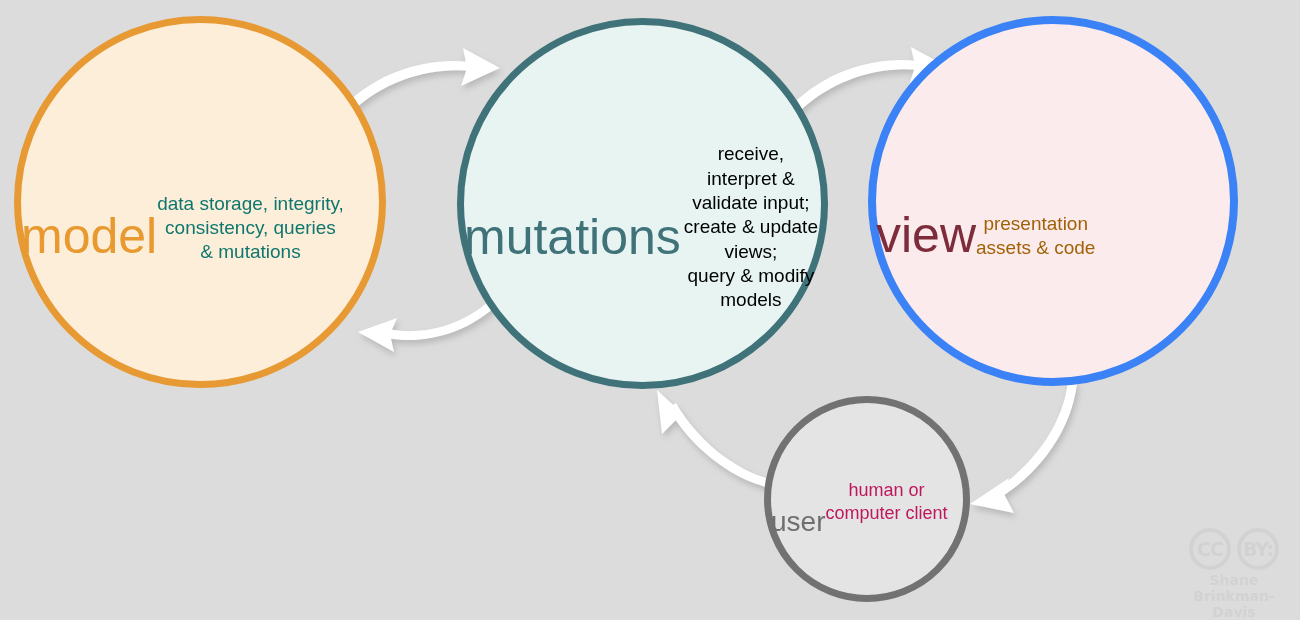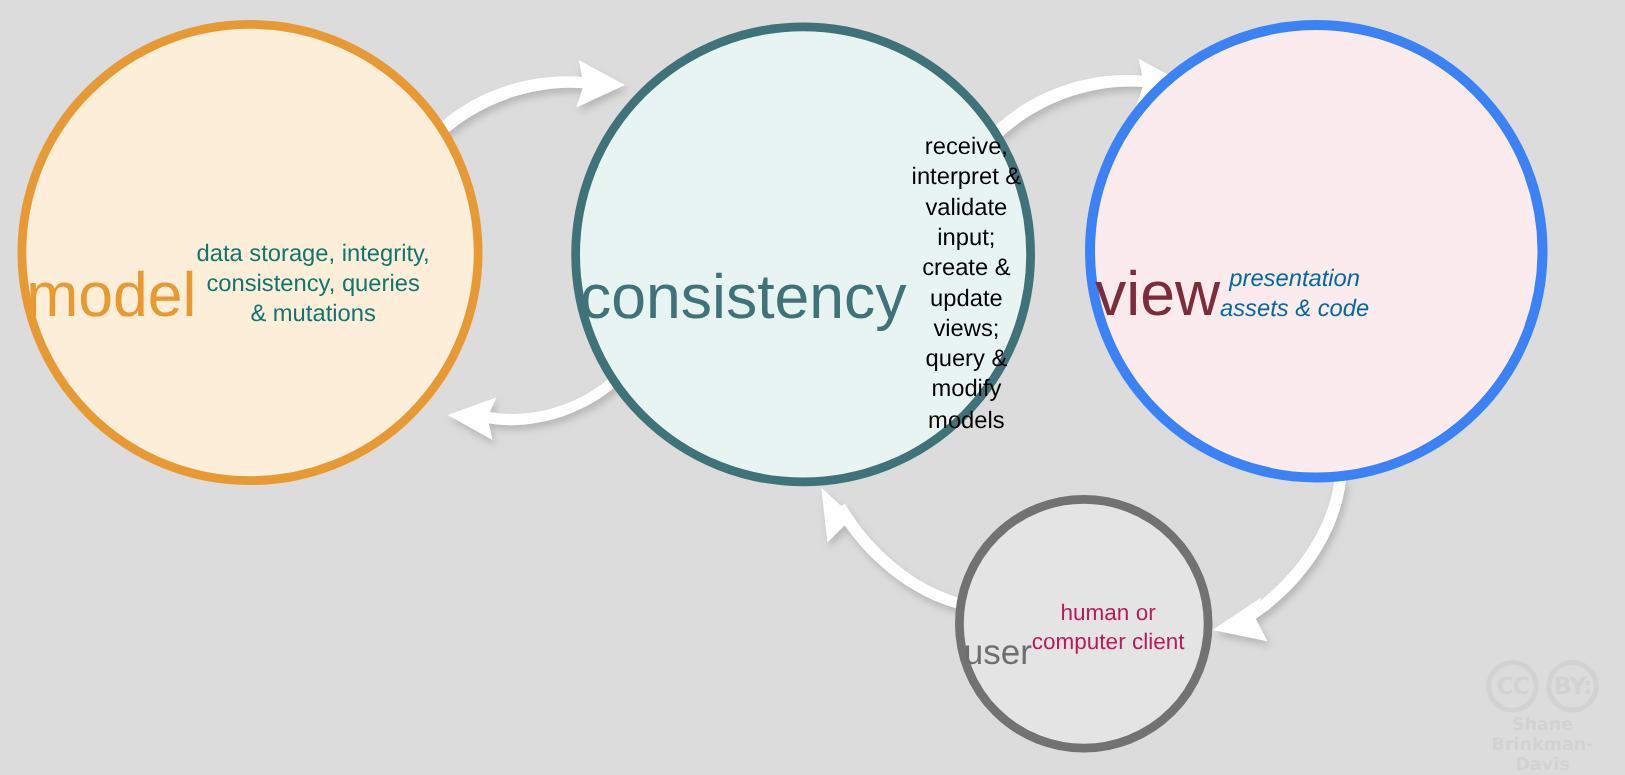--- a/index.html
+++ b/index.html
@@ -79,24 +79,23 @@
     width: 370px; height: 370px;
     background: #fcebec;
     border: 8px solid #3b82f6;
   }
   #node-view .title {
     color: #7d2c3c;
     font-size: 50px;
     margin-top: 68px;
   }
   #node-view .desc {
-    color: #0369a1;
+    color: #a16207;
     font-size: 19px;
     margin-top: 70px;
-    font-style: italic;
   }
 
   
   #node-user {
     left: 764px; top: 396px;
     width: 206px; height: 206px;
     background: #e4e4e4;
     border: 7px solid #727272;
     z-index: 4;
   }
@@ -198,21 +197,21 @@
   </svg>
 
   <div class="node" id="node-model">
     <div class="title">model</div>
     <div class="desc">data storage, integrity,
 consistency, queries
 &amp; mutations</div>
   </div>
 
   <div class="node" id="node-controller">
-    <div class="title">consistency</div>
+    <div class="title">mutations</div>
     <div class="desc">receive, interpret &amp; validate input;
 create &amp; update views;
 query &amp; modify models</div>
   </div>
 
   <div class="node" id="node-view">
     <div class="title">view</div>
     <div class="desc">presentation
 assets &amp; code</div>
   </div>

